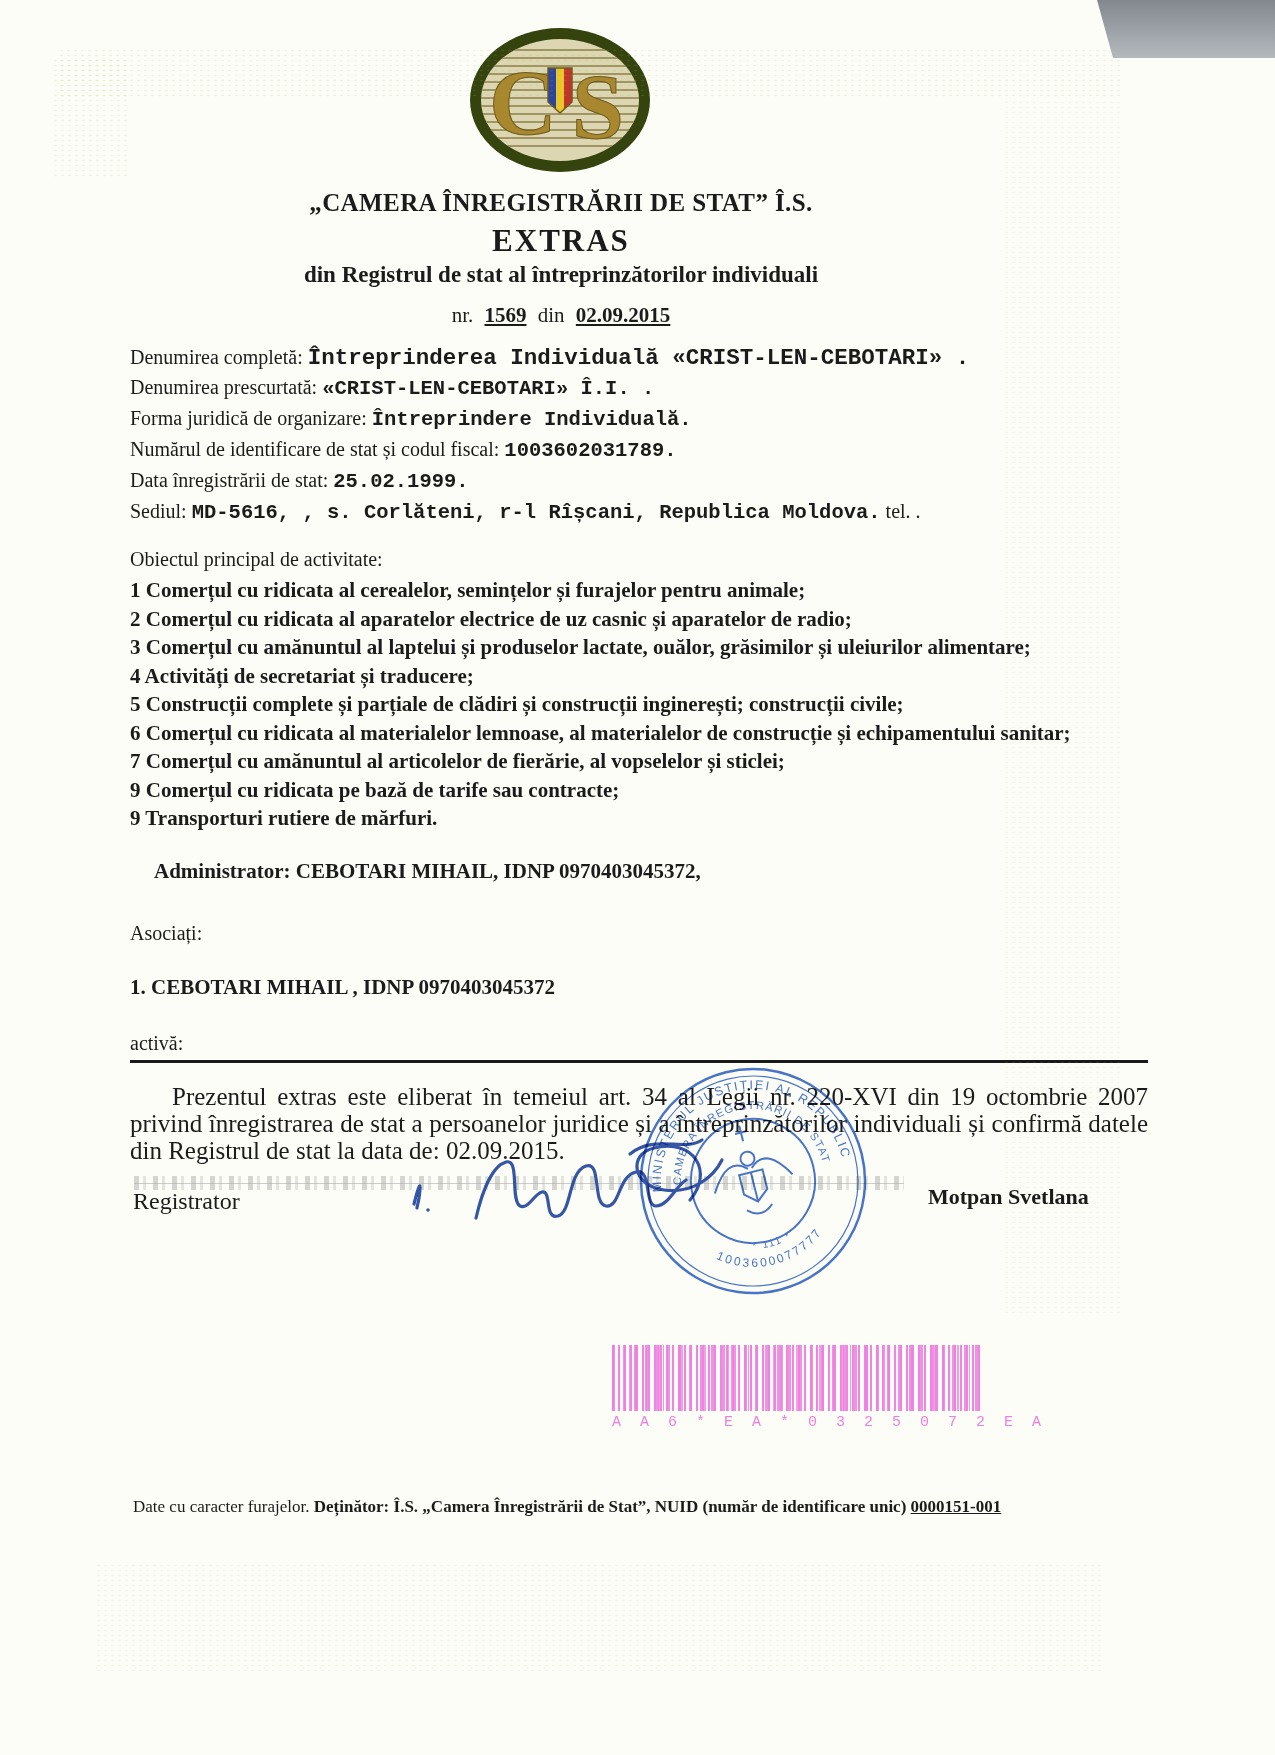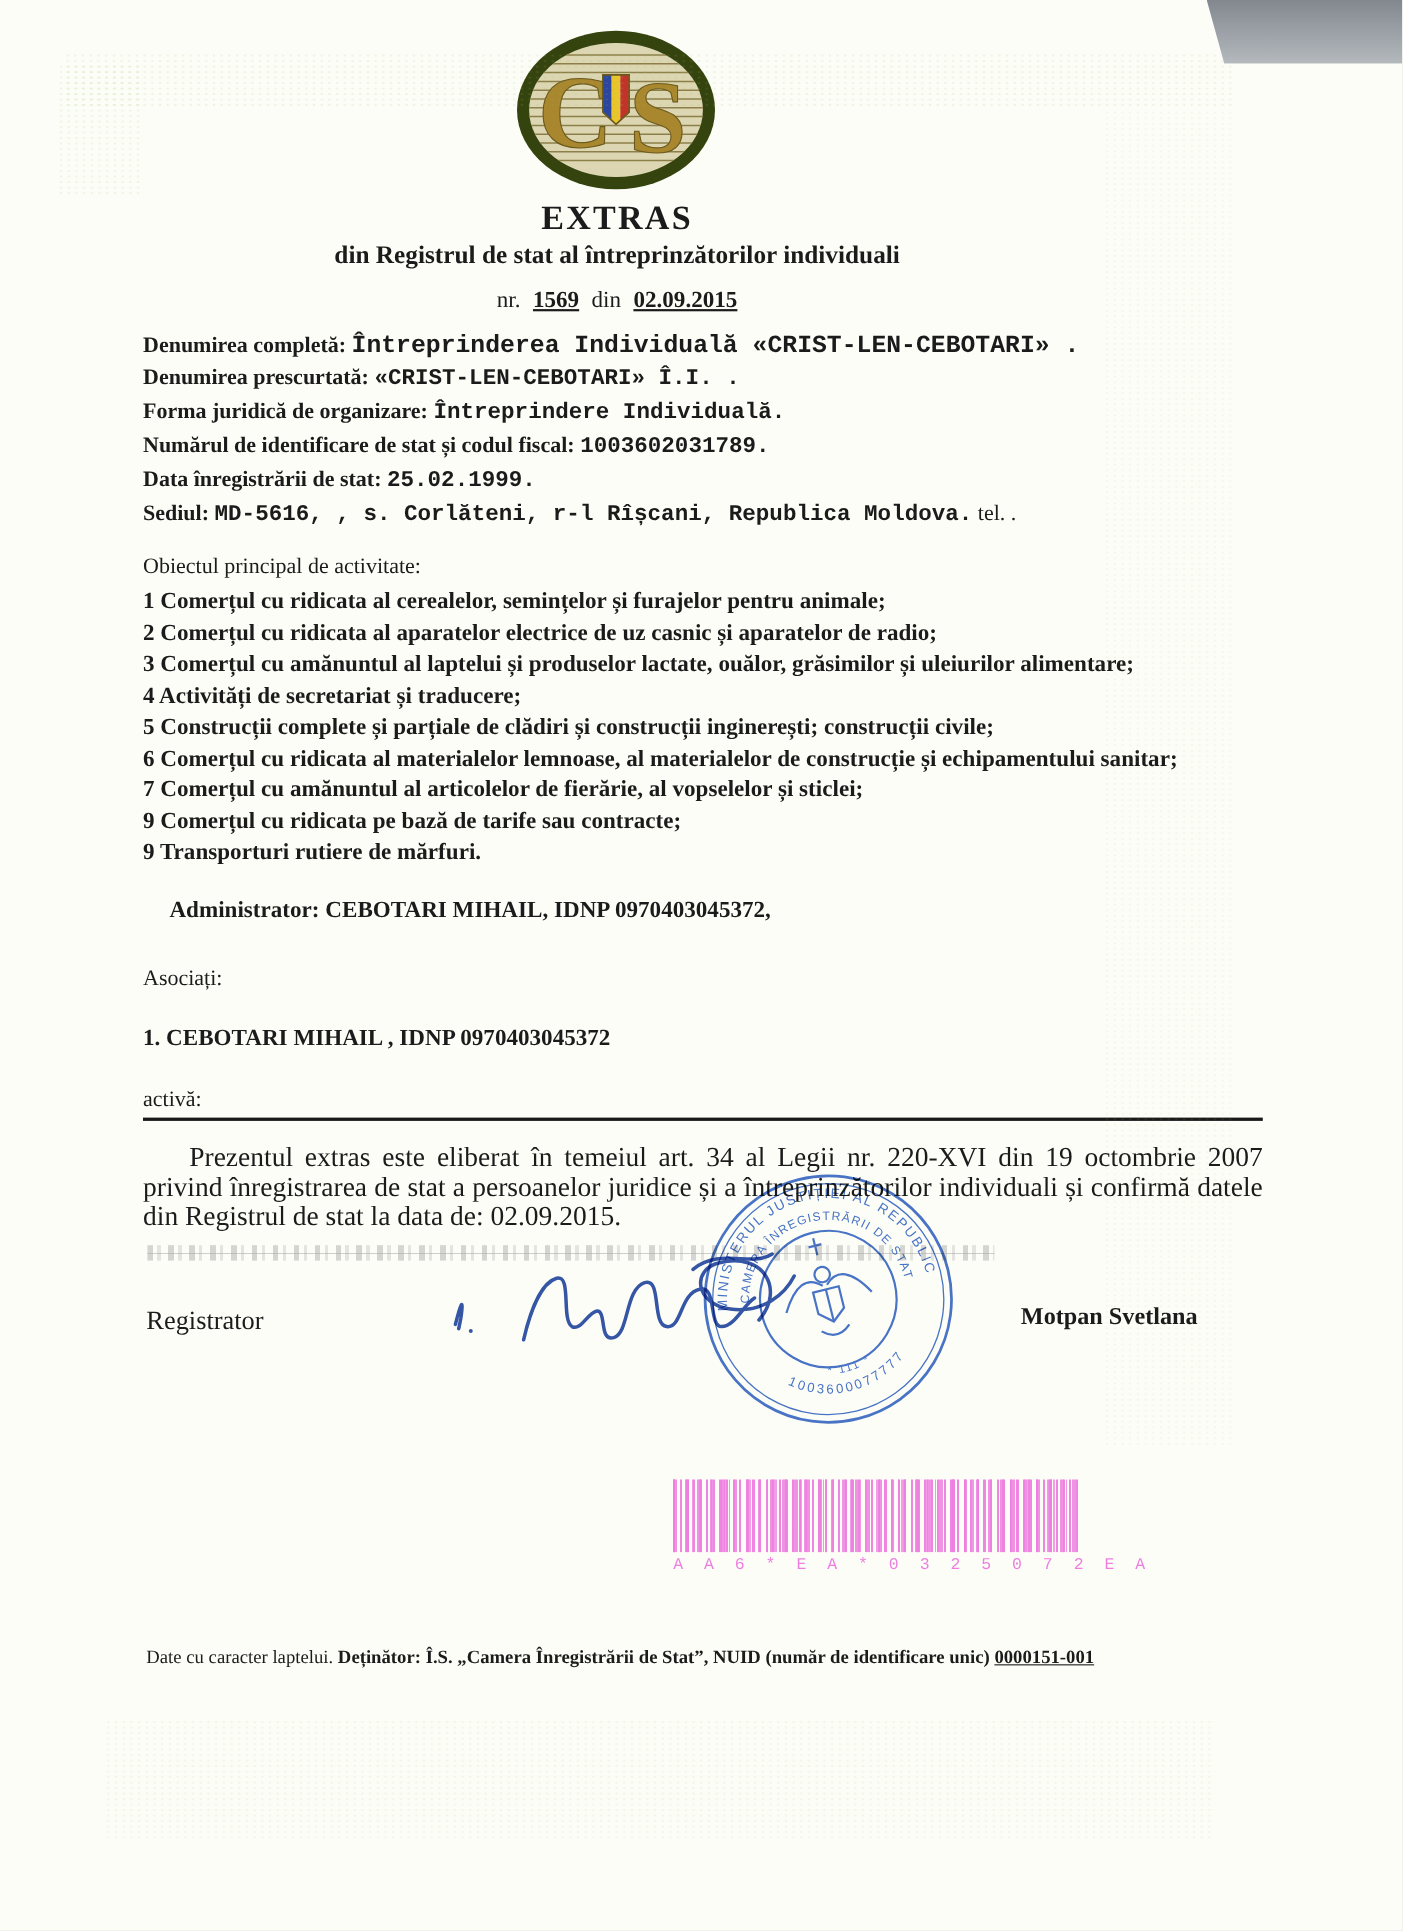--- a/index.html
+++ b/index.html
@@ -33,21 +33,21 @@
   .header{width:862px;margin-left:130px;text-align:center;}
   .org{margin-top:15px;font-size:25px;font-weight:bold;letter-spacing:.4px;}
   .doctype{margin-top:6px;font-size:31px;font-weight:bold;letter-spacing:2px;}
   .subtitle{margin-top:3px;font-size:23px;font-weight:bold;}
   .nrline{margin-top:15px;font-size:21px;}
   .nrline .b{font-weight:bold;text-decoration:underline;}
   .nrline span{margin:0 3px;}
   
   .content{margin-left:130px;width:995px;margin-top:16px;font-size:20px;}
   .field{line-height:26px;margin-bottom:3px;}
-  .flabel{font-weight:bold;}
+  .flabel{font-weight:normal;}
   .fvalue{font-weight:bold;font-size:20.5px;font-family:Liberation Mono, monospace;}
   .field.first .fvalue{font-size:22.5px;}
   .fsuffix{font-weight:normal;}
   .section-label{margin-top:20px;line-height:26px;}
   .activities{margin-top:4px;}
   .activity{font-weight:bold;font-size:21px;line-height:28.5px;}
   .admin-line{margin-top:26px;font-weight:bold;font-size:21px;margin-left:24px;}
   .assoc-label{margin-top:36px;line-height:26px;}
   .assoc-item{font-weight:bold;font-size:21px;line-height:27px;margin-top:28px;}
   .status-text{margin-top:30px;line-height:25px;}
@@ -137,20 +137,21 @@
       <g clip-path="url(#flagShield)">
         <rect x="80" y="42" width="8" height="46" fill="#2b45a0"></rect>
         <rect x="88" y="42" width="8" height="46" fill="#e8c62b"></rect>
         <rect x="96" y="42" width="8" height="46" fill="#c2342a"></rect>
       </g>
       <polygon points="80,42 104,42 104,76 92,87 80,76" fill="none" stroke="#6b5a1d" stroke-width="1.5"></polygon>
     </svg>
   </div>
 
   <div class="header">
+    <div class="org">„CAMERA ÎNREGISTRĂRII DE STAT” Î.S.</div>
     <div class="doctype">EXTRAS</div>
     <div class="subtitle">din Registrul de stat al întreprinzătorilor individuali</div>
     <div class="nrline">
       <span>nr.</span>
       <span class="b">1569</span>
       <span>din</span>
       <span class="b">02.09.2015</span>
     </div>
   </div>
 
@@ -265,18 +266,18 @@
       </g>
     </svg>
   </div>
 
   <div class="registrator-name">Motpan Svetlana</div>
 
   <div class="barcode"></div>
   <div class="barcode-text">A A 6 * E A * 0 3 2 5 0 7 2 E A</div>
 
   <div class="footer">
-    <span>Date cu caracter laptelui.</span>
+    <span>Date cu caracter furajelor.</span>
     <span class="f-bold">Deținător: Î.S. „Camera Înregistrării de Stat”, NUID (număr de identificare unic)</span>
     <span class="f-bold f-underline">0000151-001</span>
   </div>
 
 </div>
 
 </body></html>

